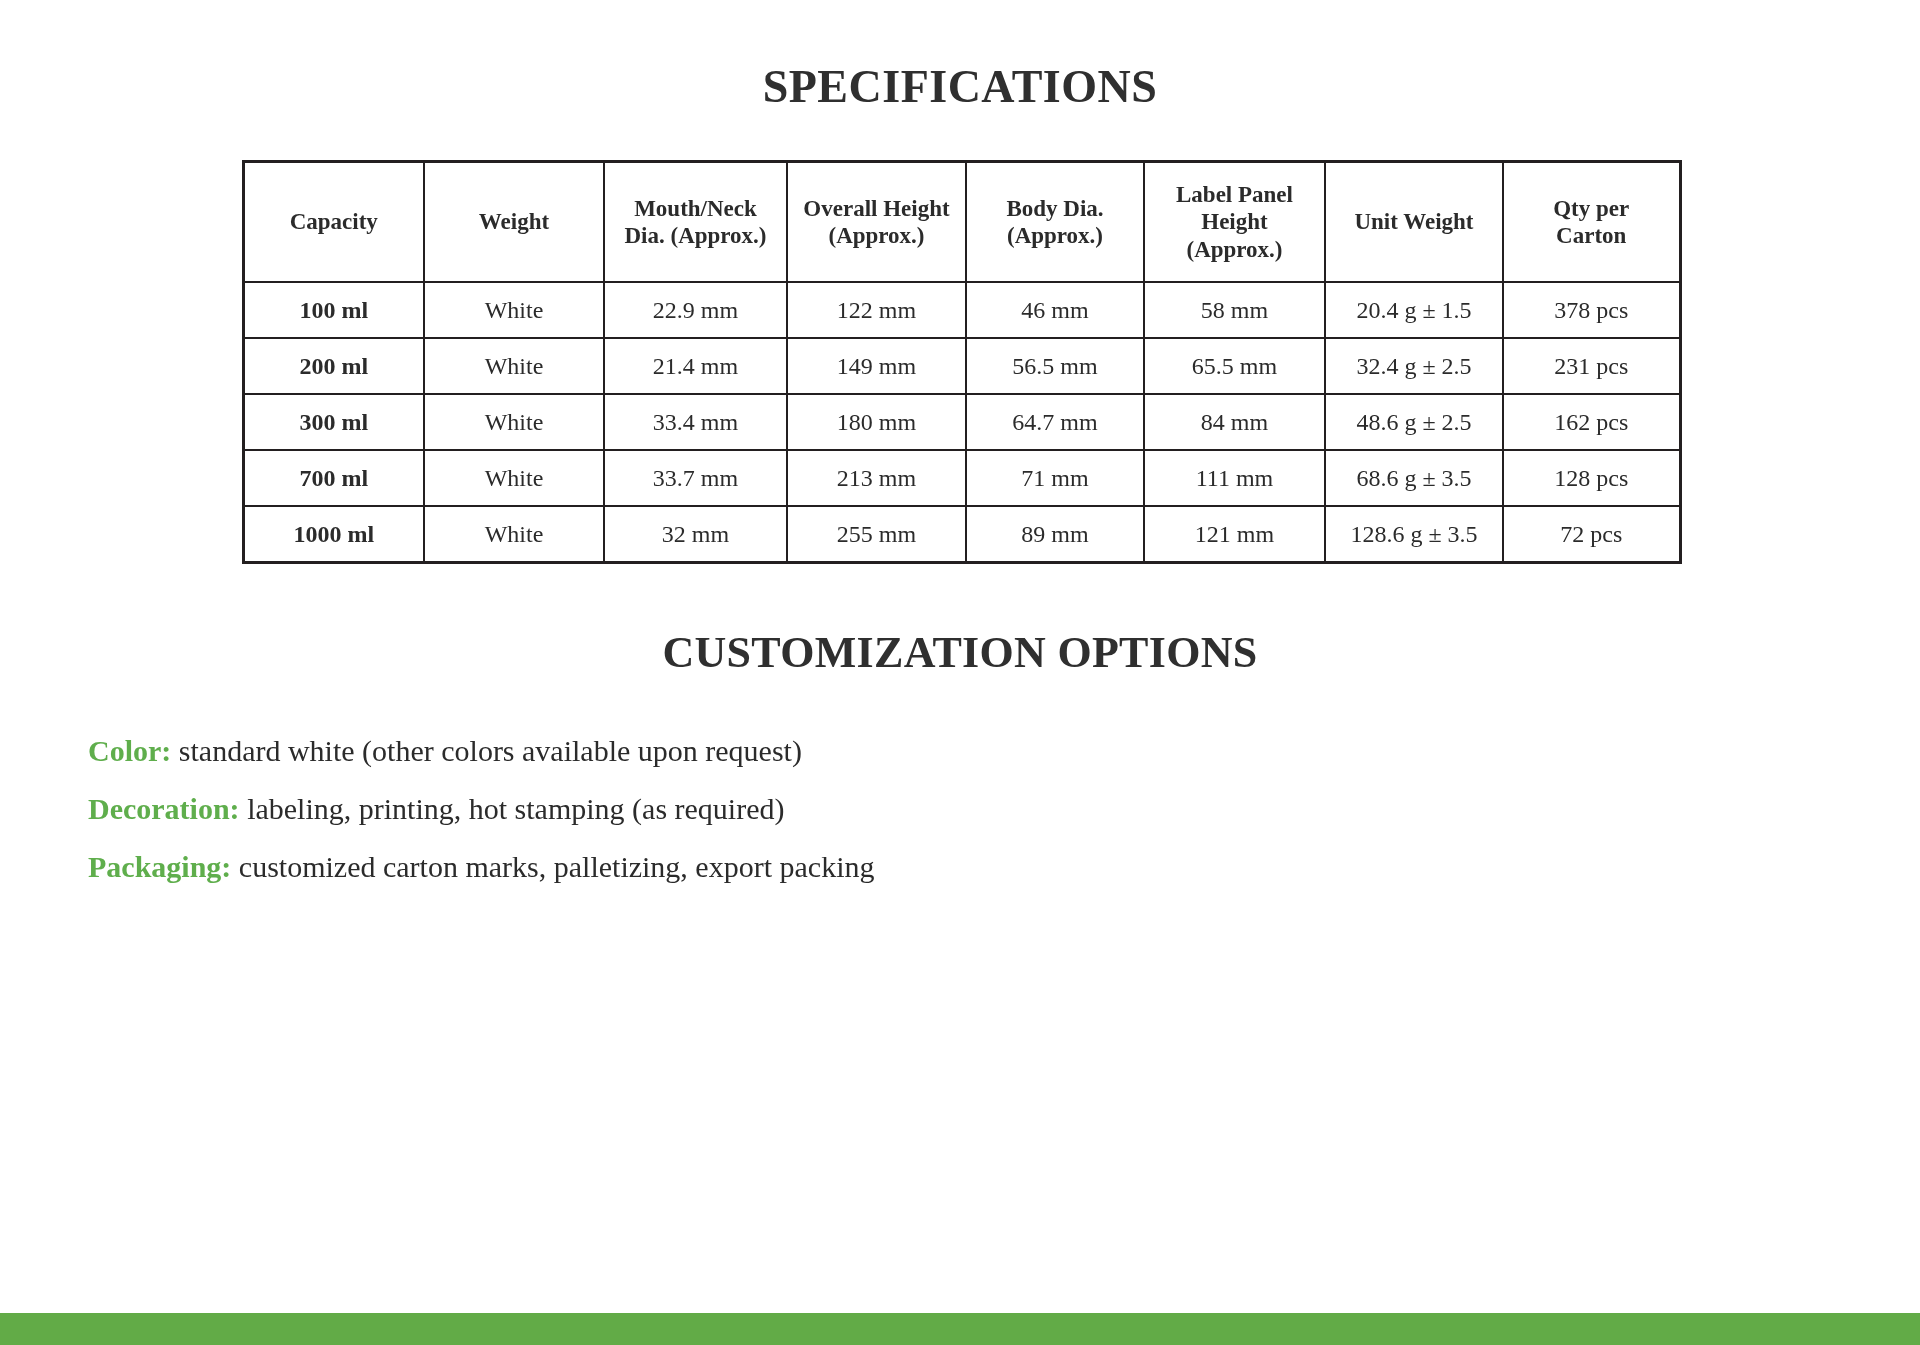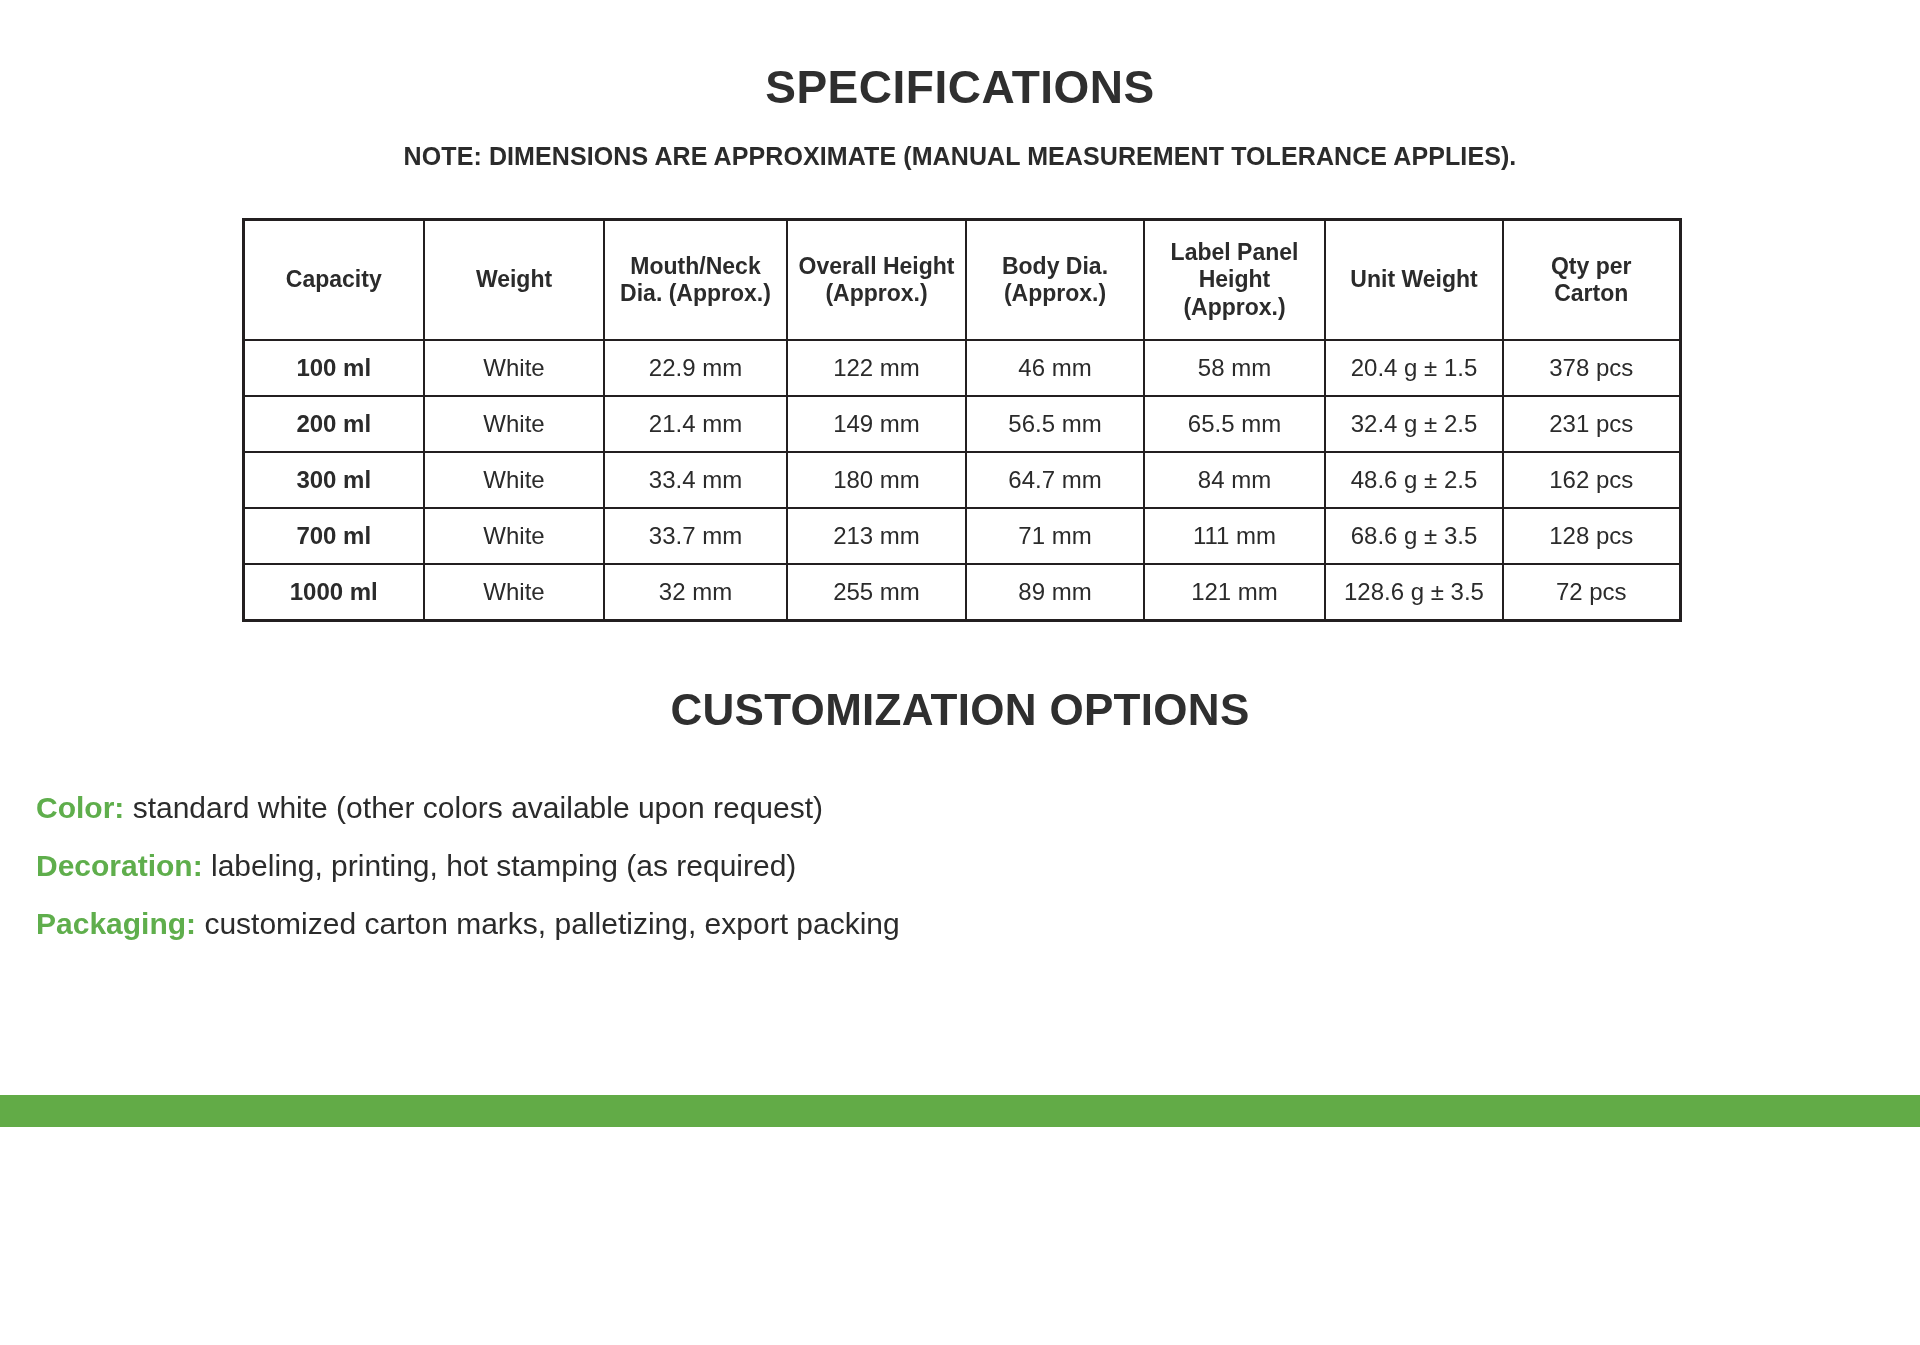--- a/index.html
+++ b/index.html
@@ -11,22 +11,23 @@
     height: 1345px;
     background: #ffffff;
     font-family: "Liberation Sans", sans-serif;
     color: #2b2b2b;
     position: relative;
     overflow: hidden;
   }
   .page {
     position: relative;
     width: 1920px;
-    height: 1127px;
+    height: 1345px;
     box-sizing: border-box;
+    font-family: Liberation Serif, serif;
   }
 
   
   .spec-title {
     text-align: center;
     font-size: 46px;
     font-weight: bold;
     letter-spacing: 0.5px;
     color: #2f2f2f;
     margin: 0;
@@ -92,21 +93,21 @@
     text-align: center;
     font-size: 44px;
     font-weight: bold;
     color: #2f2f2f;
     margin: 0;
     padding-top: 63px;
     letter-spacing: 0.3px;
   }
   .custom-list {
     margin: 0;
-    padding: 58px 0 0 36px;
+    padding: 58px 0 0 88px;
     list-style: none;
   }
   .custom-list li {
     font-size: 30px;
     line-height: 1.0;
     color: #2b2b2b;
     margin-bottom: 28px;
     font-weight: normal;
   }
   .custom-list li .lbl {
@@ -127,21 +128,20 @@
     background: #62ab47;
   }
 </style>
 </head>
 <body>
 
 <div class="page">
 
   <h1 class="spec-title">SPECIFICATIONS</h1>
 
-  <p class="spec-note">NOTE: DIMENSIONS ARE APPROXIMATE (MANUAL MEASUREMENT TOLERANCE APPLIES).</p>
 
   <div class="table-wrap">
     <table class="spec-table">
       <colgroup>
         <col class="c-capacity">
           <col class="c-color">
           <col class="c-mouth">
           <col class="c-overall">
         <col class="c-body">
           <col class="c-label">

